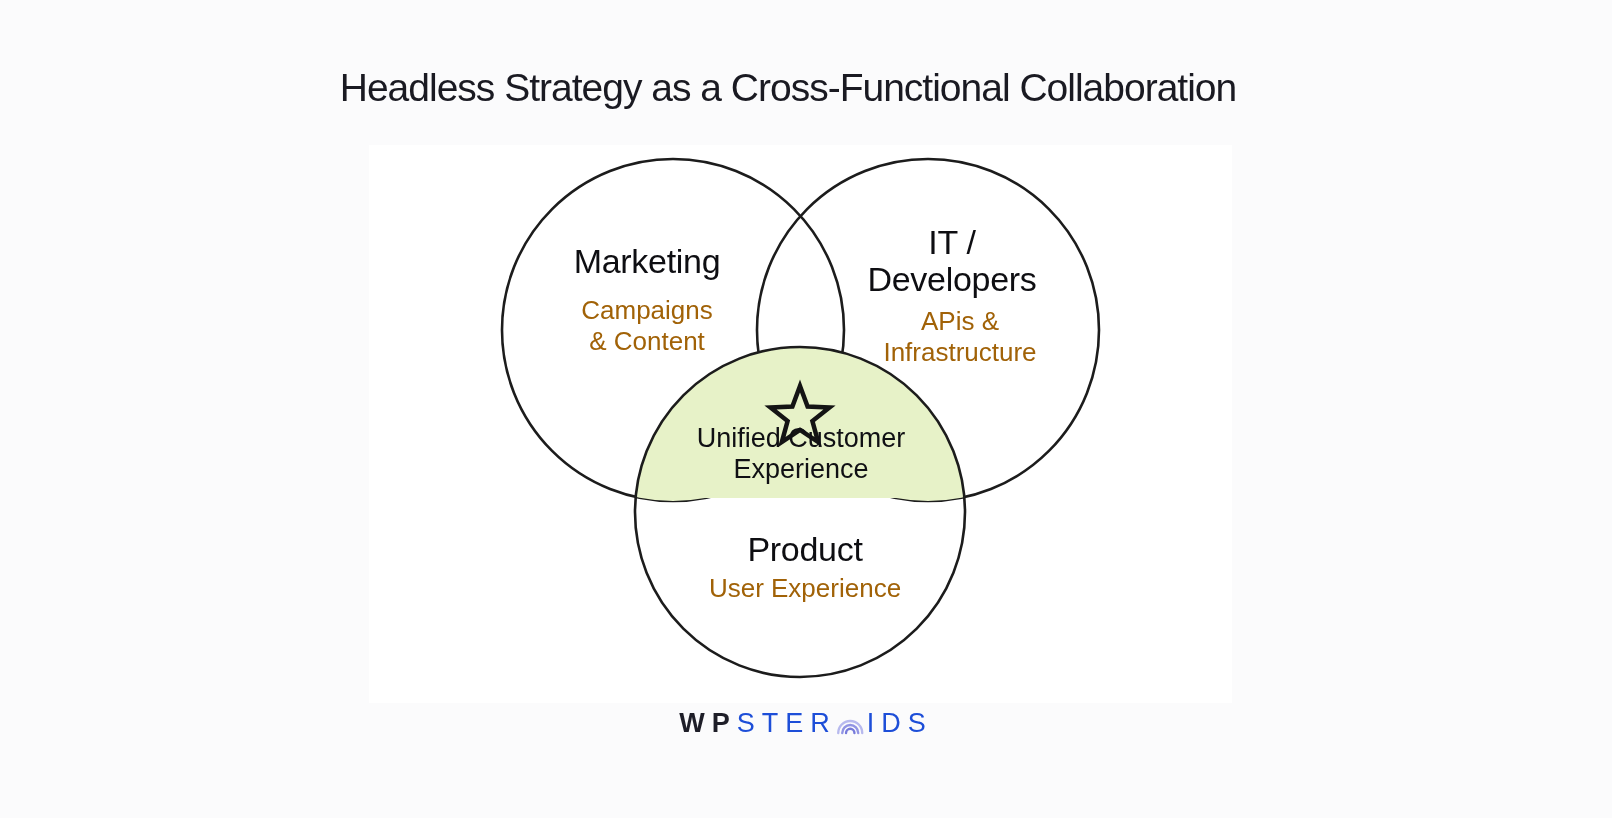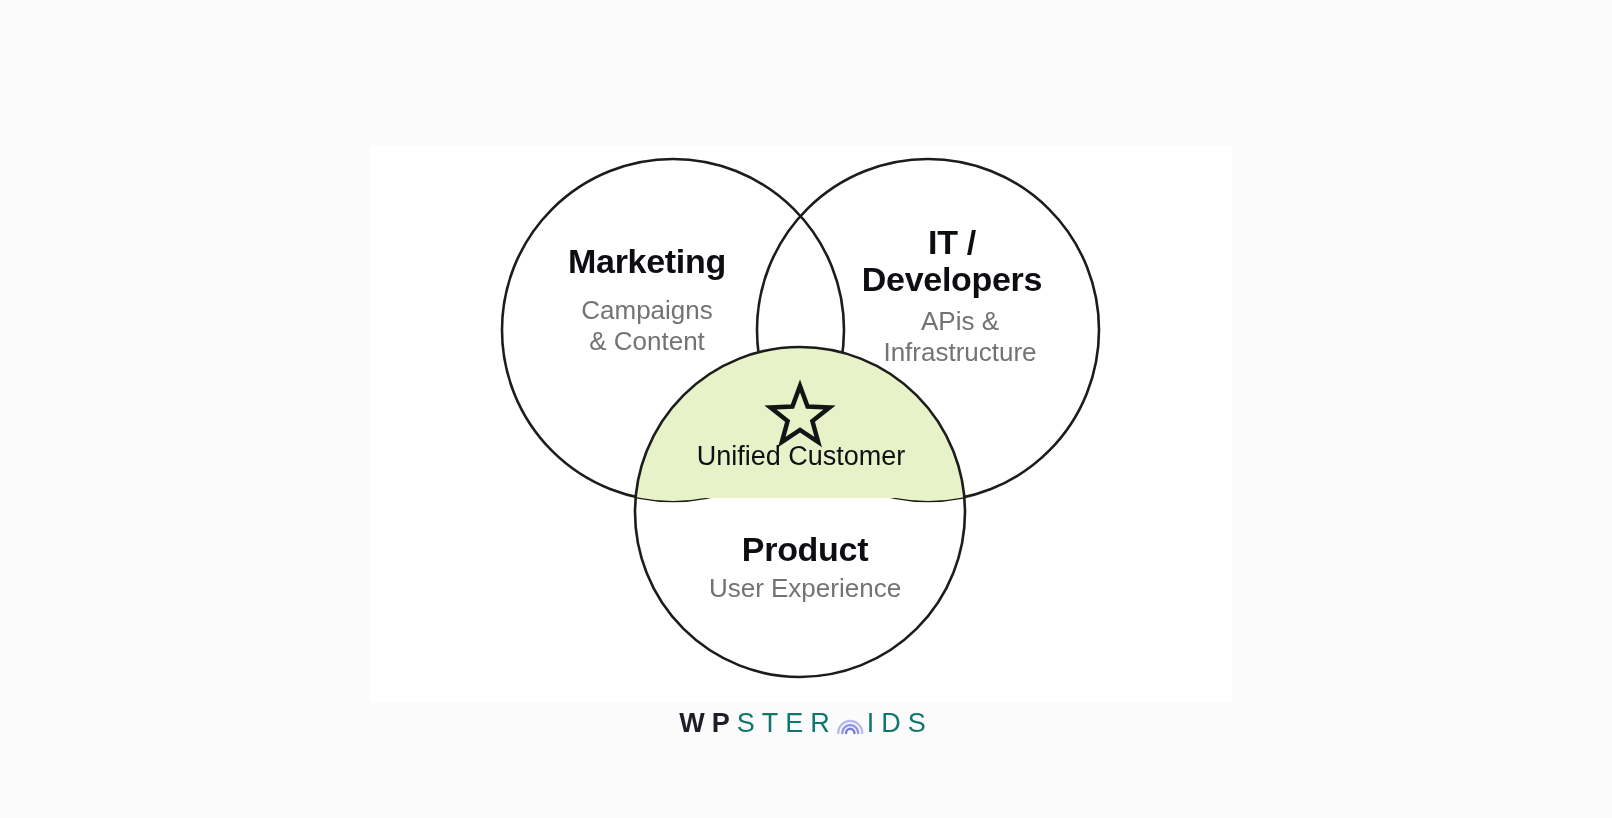--- a/index.html
+++ b/index.html
@@ -31,62 +31,63 @@
   .venn-svg { position: absolute; left: 0; top: 0; }
 
   .vlabel {
     position: absolute;
     transform: translateX(-50%);
     text-align: center;
     color: #0e0e12;
     white-space: nowrap;
   }
   .vlabel .big {
-    font-weight: 700;
+    font-weight: 400;
     font-size: 34px;
     line-height: 37px;
     letter-spacing: -0.3px;
   }
   .vlabel .sub {
     font-size: 26px;
     line-height: 31px;
-    color: #737373;
+    color: #a16207;
   }
 
   .lbl-marketing-title { left: 647px; top: 243px; }
   .lbl-marketing-sub   { left: 647px; top: 295px; }
   .lbl-it-title        { left: 952px; top: 224px; }
   .lbl-it-sub          { left: 960px; top: 306px; }
-  .lbl-center          { left: 801px; top: 441px; }
+  .lbl-center          { left: 801px; top: 423px; }
   .lbl-center .sub     { font-size: 27px; color: #101014; }
   .lbl-product-title   { left: 805px; top: 525px; margin-top: 6px; }
   .lbl-product-sub     { left: 805px; top: 573px; }
 
   .logo {
     position: absolute;
     top: 708px; left: 50%;
     transform: translateX(-50%);
     display: flex;
     align-items: center;
     color: #1e1e28;
     font-size: 27px;
     letter-spacing: 7px;
     white-space: nowrap;
   }
   .logo .wp { font-weight: 700; }
-  .logo .light { font-weight: 400; color: #0f766e; }
+  .logo .light { font-weight: 400; color: #1d4ed8; }
   .logo-icon { margin: 2px 2px 0 -2px; display: block; }
 </style>
 </head>
 <body>
 
 <div class="stage">
 
   <div class="panel"></div>
 
+  <div class="title">Headless Strategy as a Cross-Functional Collaboration</div>
 
   <svg class="venn-svg" width="1612" height="818" viewBox="0 0 1612 818">
     <defs>
       <clipPath id="greenClip">
         <circle cx="673" cy="330" r="171"></circle>
         <circle cx="928" cy="330" r="171"></circle>
         <rect x="650" y="330" width="300" height="168"></rect>
       </clipPath>
     </defs>
 
@@ -112,20 +113,21 @@
     <div class="big">IT /</div>
     <div class="big">Developers</div>
   </div>
   <div class="vlabel lbl-it-sub">
     <div class="sub">APis &amp;</div>
     <div class="sub">Infrastructure</div>
   </div>
 
   <div class="vlabel lbl-center">
     <div class="sub">Unified Customer</div>
+    <div class="sub">Experience</div>
   </div>
 
   <div class="vlabel lbl-product-title">
     <div class="big">Product</div>
   </div>
   <div class="vlabel lbl-product-sub">
     <div class="sub">User Experience</div>
   </div>
 
   <div class="logo">

